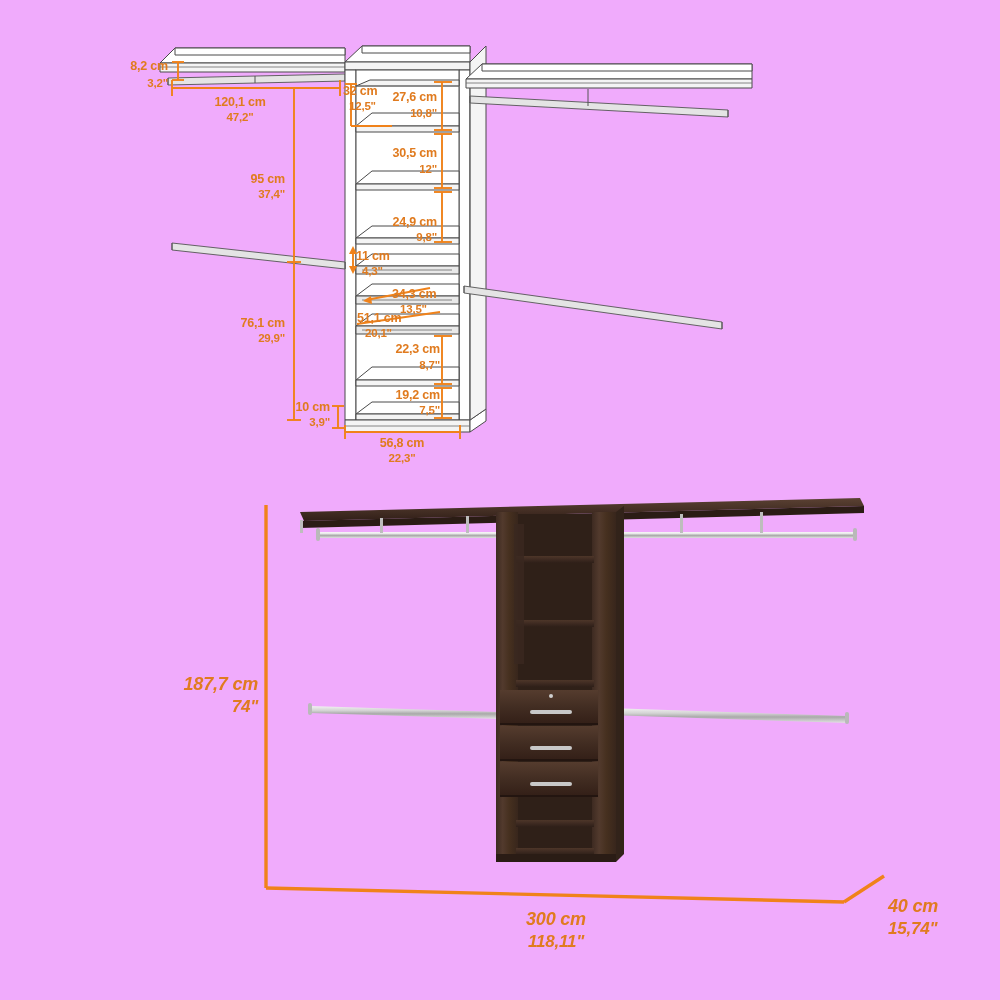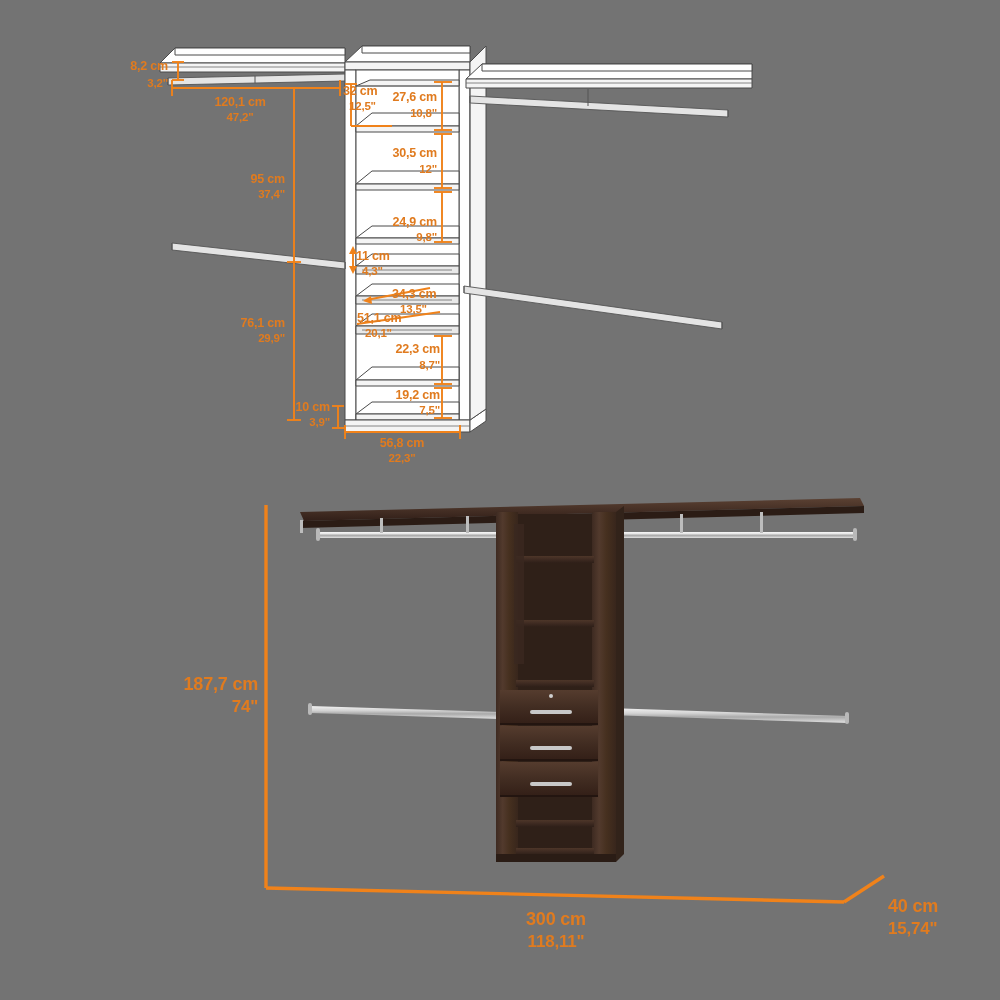--- a/index.html
+++ b/index.html
@@ -2,24 +2,24 @@
 <html><head>
 <meta charset="utf-8">
 <title>Closet System Dimension Diagram</title>
 <style>
   html,body{margin:0;padding:0;background:#ffffff;}
   body{
     width:1000px;height:1000px;
     font-family:"Liberation Sans","DejaVu Sans",sans-serif;
     position:relative;overflow:hidden;
   }
-  #root{position:relative;width:1000px;height:1000px;background:#737373;}
+  #root{position:relative;width:1000px;height:1000px;background:#f0abfc;}
   .panel{position:absolute;left:0;top:0;width:1000px;}
   #panel-top{height:500px;}
-  #panel-bottom{top:480px;height:520px;}
+  #panel-bottom{top:480px;height:520px;font-style:italic;}
   svg{display:block;position:absolute;left:0;top:0;overflow:visible;}
   .dimtext{
     fill:#E07B1F;
     font-family:"Liberation Sans","DejaVu Sans",sans-serif;
     font-weight:700;
     letter-spacing:-0.2px;
   }
   .dim-cm{font-size:12.5px;}
   .dim-in{font-size:11.5px;}
   .dim-big-cm{font-size:18px;}

